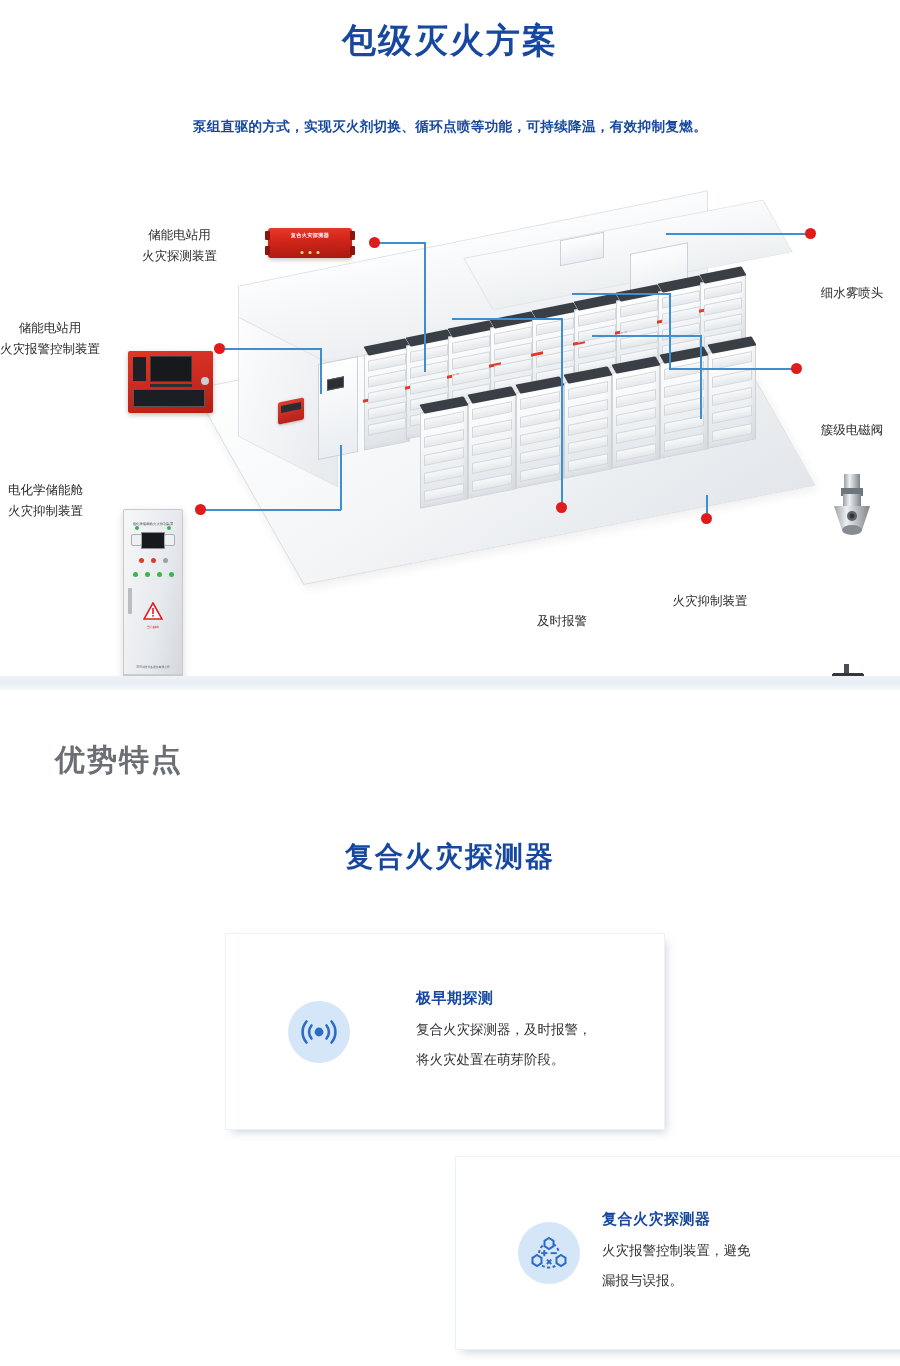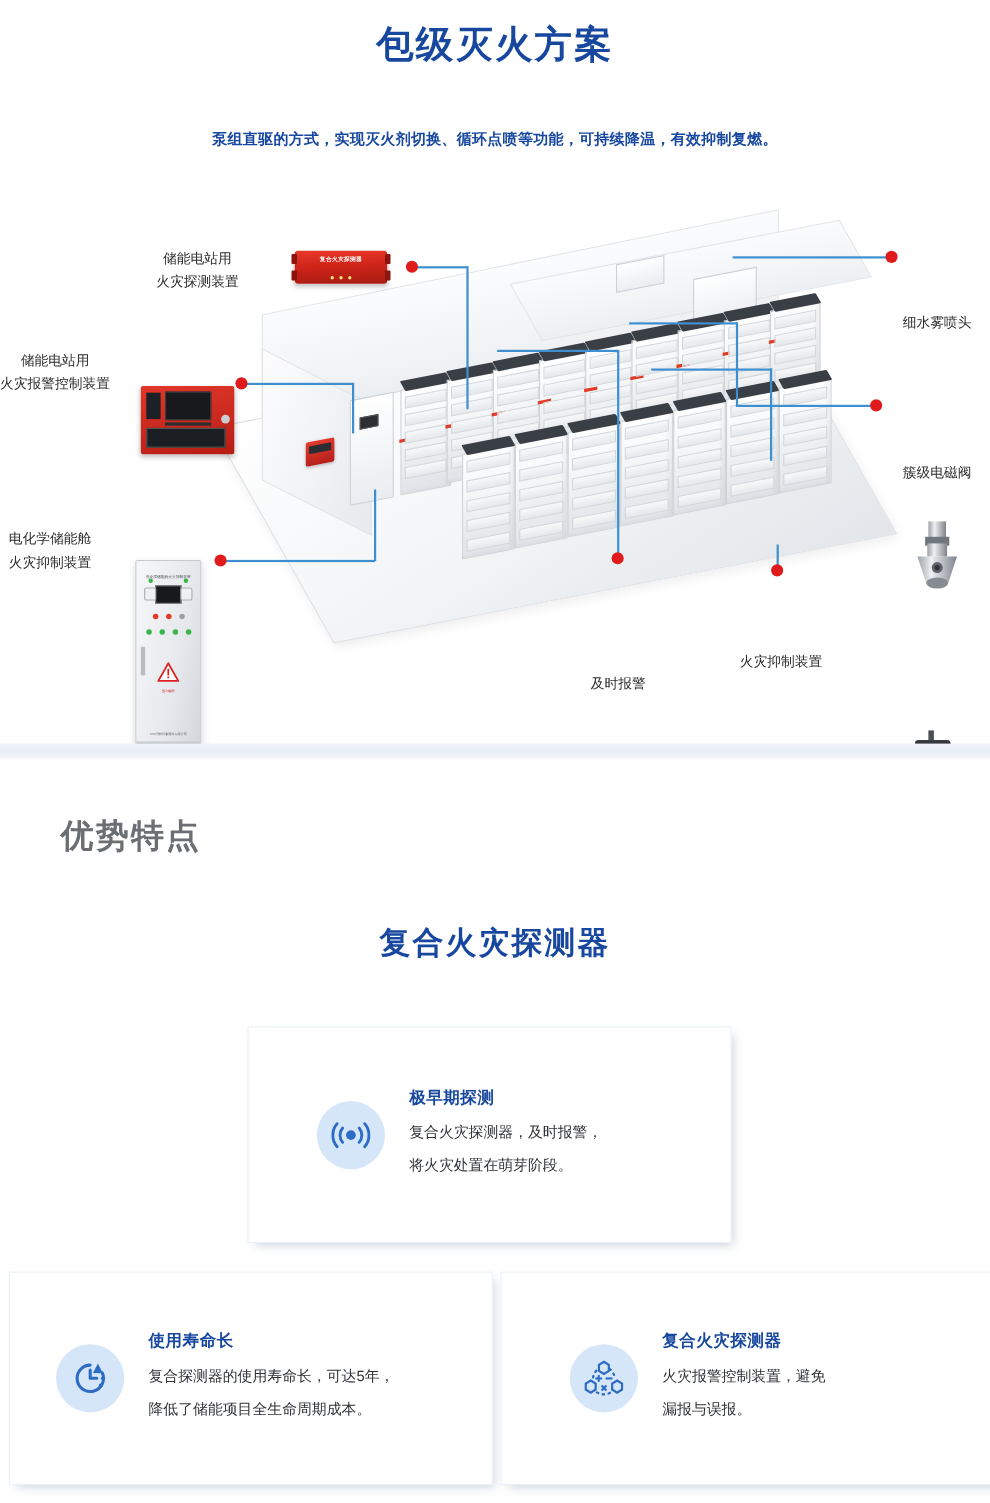--- a/index.html
+++ b/index.html
@@ -182,21 +182,21 @@
   .cicon {
     width:62px; height:62px; border-radius:50%;
     background:#d6e6f9; flex:0 0 62px;
     display:flex; align-items:center; justify-content:center;
   }
   .ctext { margin-left:22px; }
   .ctitle { font-size:15px; font-weight:700; color:#17479e; margin-bottom:7px; letter-spacing:.5px; }
   .cbody { font-size:13.5px; color:#2f3236; line-height:30px; }
 
   #card1 { left:225px; top:243px; width:440px; height:197px; }
-  #card1 .card-inner { padding-left:62px; }
+  #card1 .card-inner { padding-left:62px;gap:44px; }
   #card2 { left:8px; top:466px; width:440px; height:194px; }
   #card2 .card-inner { padding-left:42px; }
   #card3 { left:455px; top:466px; width:455px; height:194px; }
   #card3 .card-inner { padding-left:62px; }
 </style>
 </head>
 <body>
 
 <div class="page">
 
@@ -592,40 +592,20 @@
         <div class="ctext">
           <div class="ctitle">极早期探测</div>
           <div class="cbody">
             <div>复合火灾探测器，及时报警，</div>
             <div>将火灾处置在萌芽阶段。</div>
           </div>
         </div>
       </div>
     </div>
 
-    <div class="card" id="card2">
-      <div class="card-inner">
-        <div class="cicon">
-          <svg width="34" height="34" viewBox="0 0 34 34">
-            <path d="M17 5 a12 12 0 1 0 11 7" stroke="#2c6cc4" stroke-width="2.8" fill="none" stroke-linecap="round"></path>
-            <path d="M24 3.5 L28.5 12.5 L19.5 12.2 Z" fill="#2c6cc4"></path>
-            <path d="M17 9.5 V17 H23" stroke="#2c6cc4" stroke-width="2.8" fill="none" stroke-linecap="round" stroke-linejoin="round"></path>
-            <circle cx="28.5" cy="17" r="1.7" fill="#2c6cc4"></circle>
-            <circle cx="26.5" cy="23.5" r="1.7" fill="#2c6cc4"></circle>
-          </svg>
-        </div>
-        <div class="ctext">
-          <div class="ctitle">使用寿命长</div>
-          <div class="cbody">
-            <div>复合探测器的使用寿命长，可达5年，</div>
-            <div>降低了储能项目全生命周期成本。</div>
-          </div>
-        </div>
-      </div>
-    </div>
 
     <div class="card" id="card3">
       <div class="card-inner">
         <div class="cicon">
           <svg width="36" height="34" viewBox="0 0 36 34">
             <g stroke="#2c6cc4" stroke-width="2" fill="none">
               <polygon points="18,2 22.5,4.8 22.5,10.2 18,13 13.5,10.2 13.5,4.8"></polygon>
               <polygon points="6,19 10.5,21.8 10.5,27.2 6,30 1.5,27.2 1.5,21.8"></polygon>
               <polygon points="30,19 34.5,21.8 34.5,27.2 30,30 25.5,27.2 25.5,21.8"></polygon>
               <path d="M8 17 a13 13 0 0 1 5.5 -9" stroke-dasharray="3 2.4"></path>

